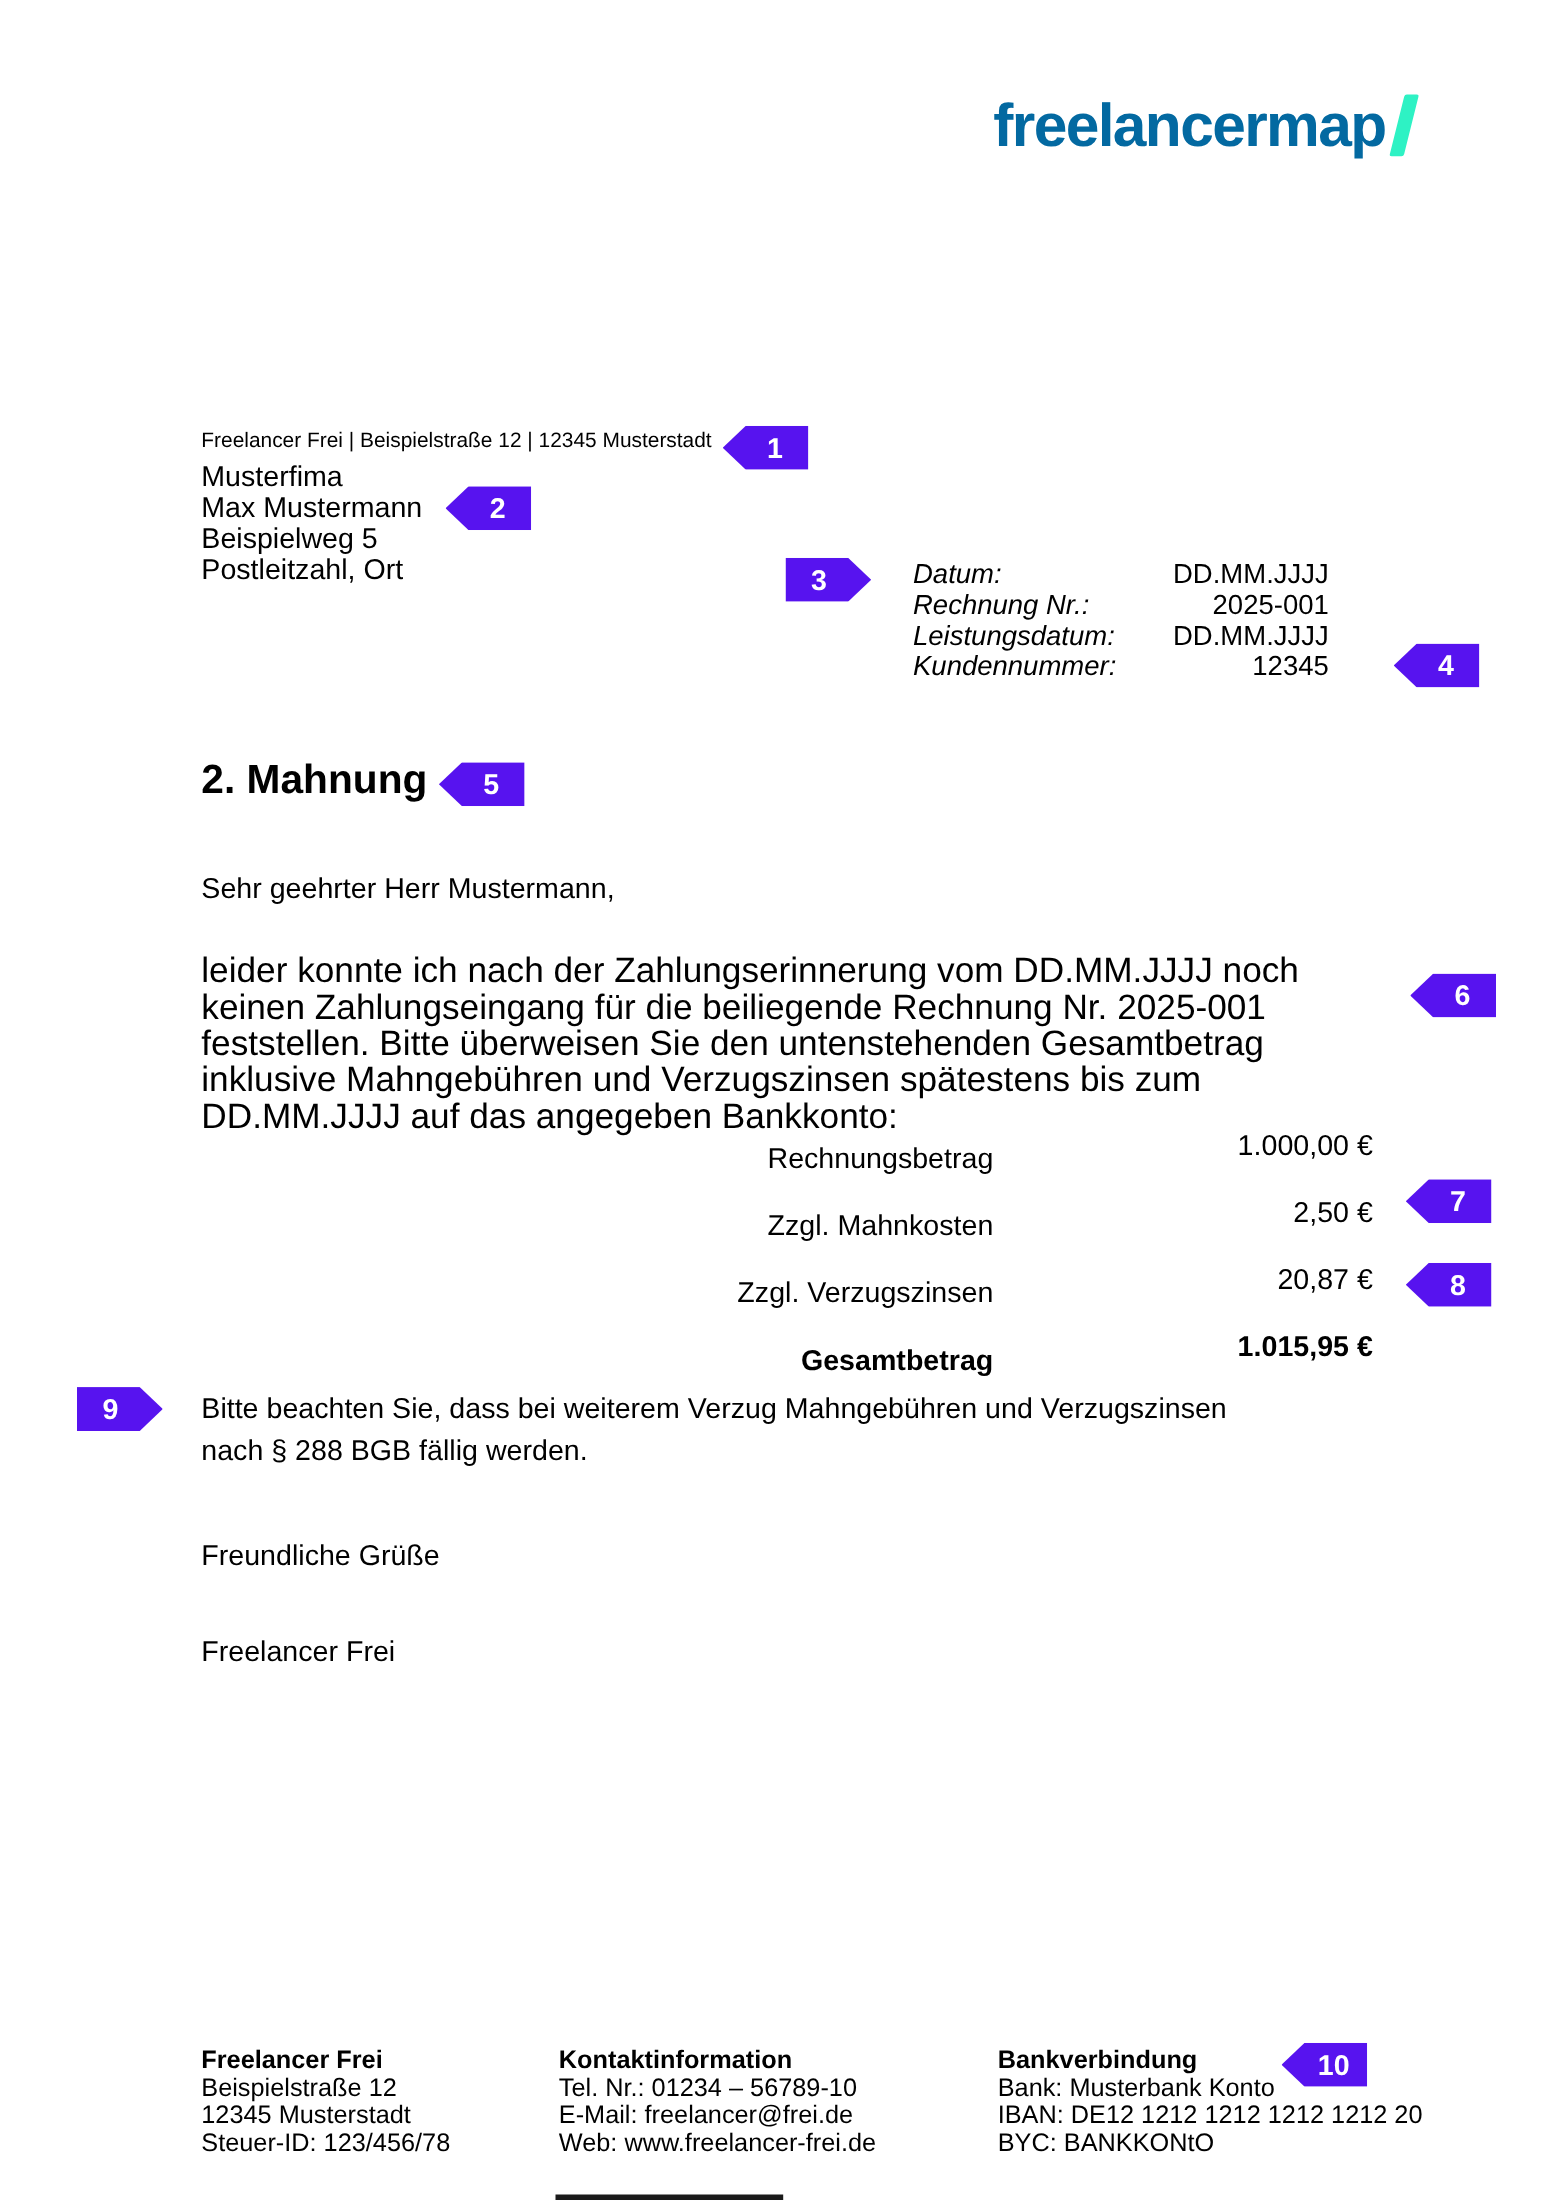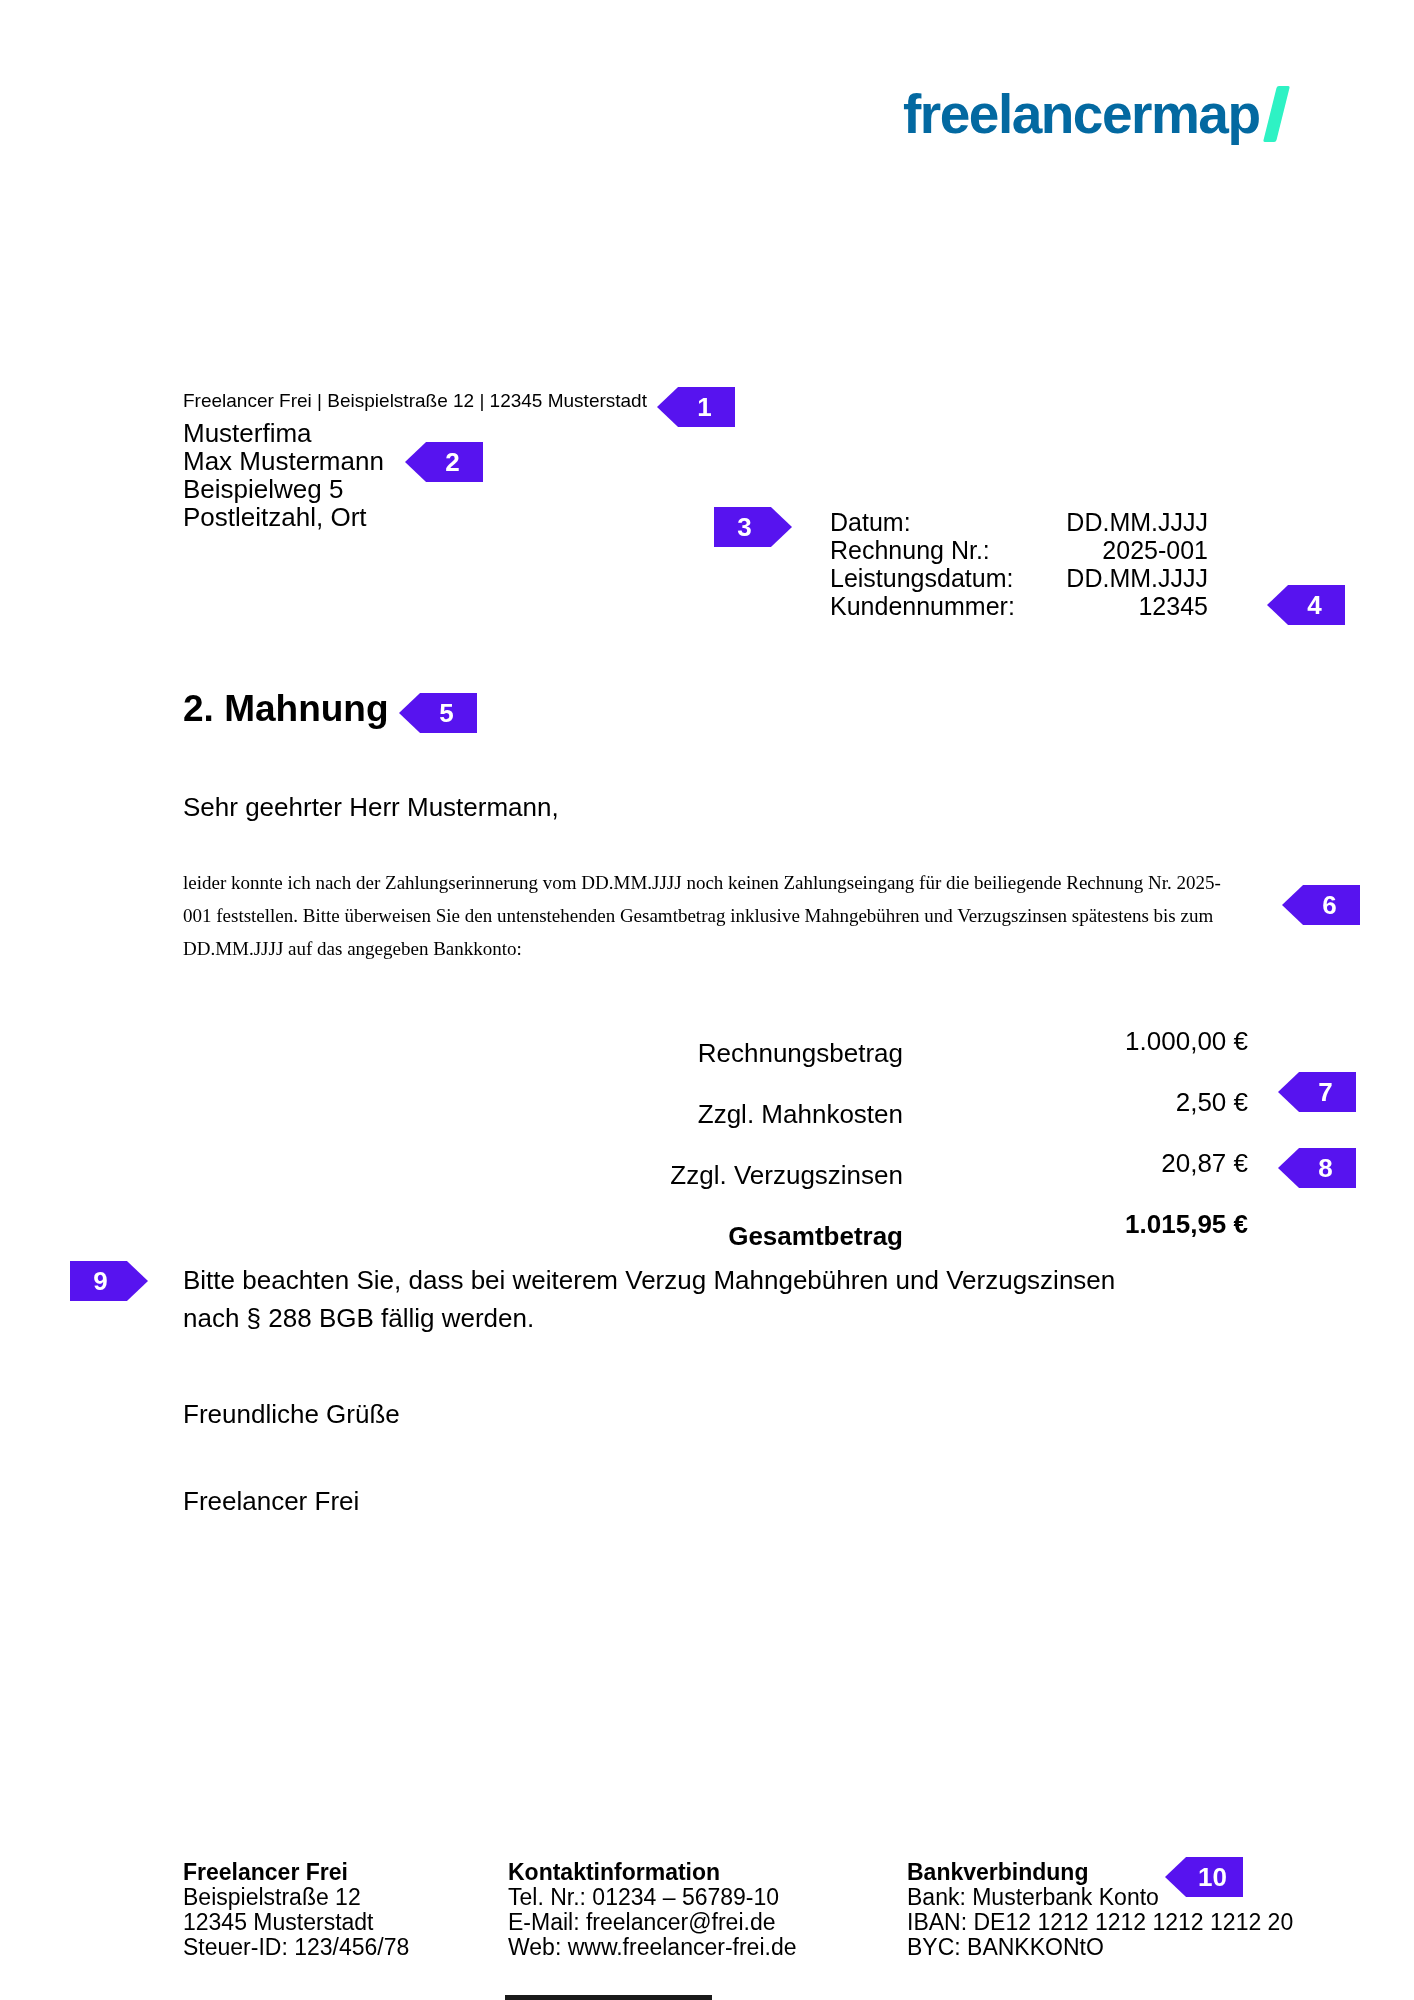--- a/index.html
+++ b/index.html
@@ -58,21 +58,21 @@
   
   .meta {
     position: absolute;
     left: 830px;
     top: 508px;
     width: 378px;
     font-size: 25px;
     line-height: 28px;
   }
   .meta-row { display: flex; justify-content: space-between; }
-  .meta-label { text-align: center; }
+  .meta-label { text-align: center; font-style: italic; }
   .meta-value { text-align: right; }
 
   
   .doc-title {
     position: absolute;
     left: 183px;
     top: 688px;
     font-size: 37px;
     font-weight: bold;
   }
@@ -81,23 +81,22 @@
     position: absolute;
     left: 183px;
     top: 792px;
     font-size: 26px;
   }
   .body-par {
     position: absolute;
     left: 183px;
     top: 866px;
     width: 1065px;
-    font-size: 19px;
+    font-size: 32px;
     line-height: 33px;
-    font-family: Liberation Serif, serif;
   }
 
   
   .amounts {
     position: absolute;
     left: 458px;
     top: 1026px;
     width: 790px;
     font-size: 26px;
   }

